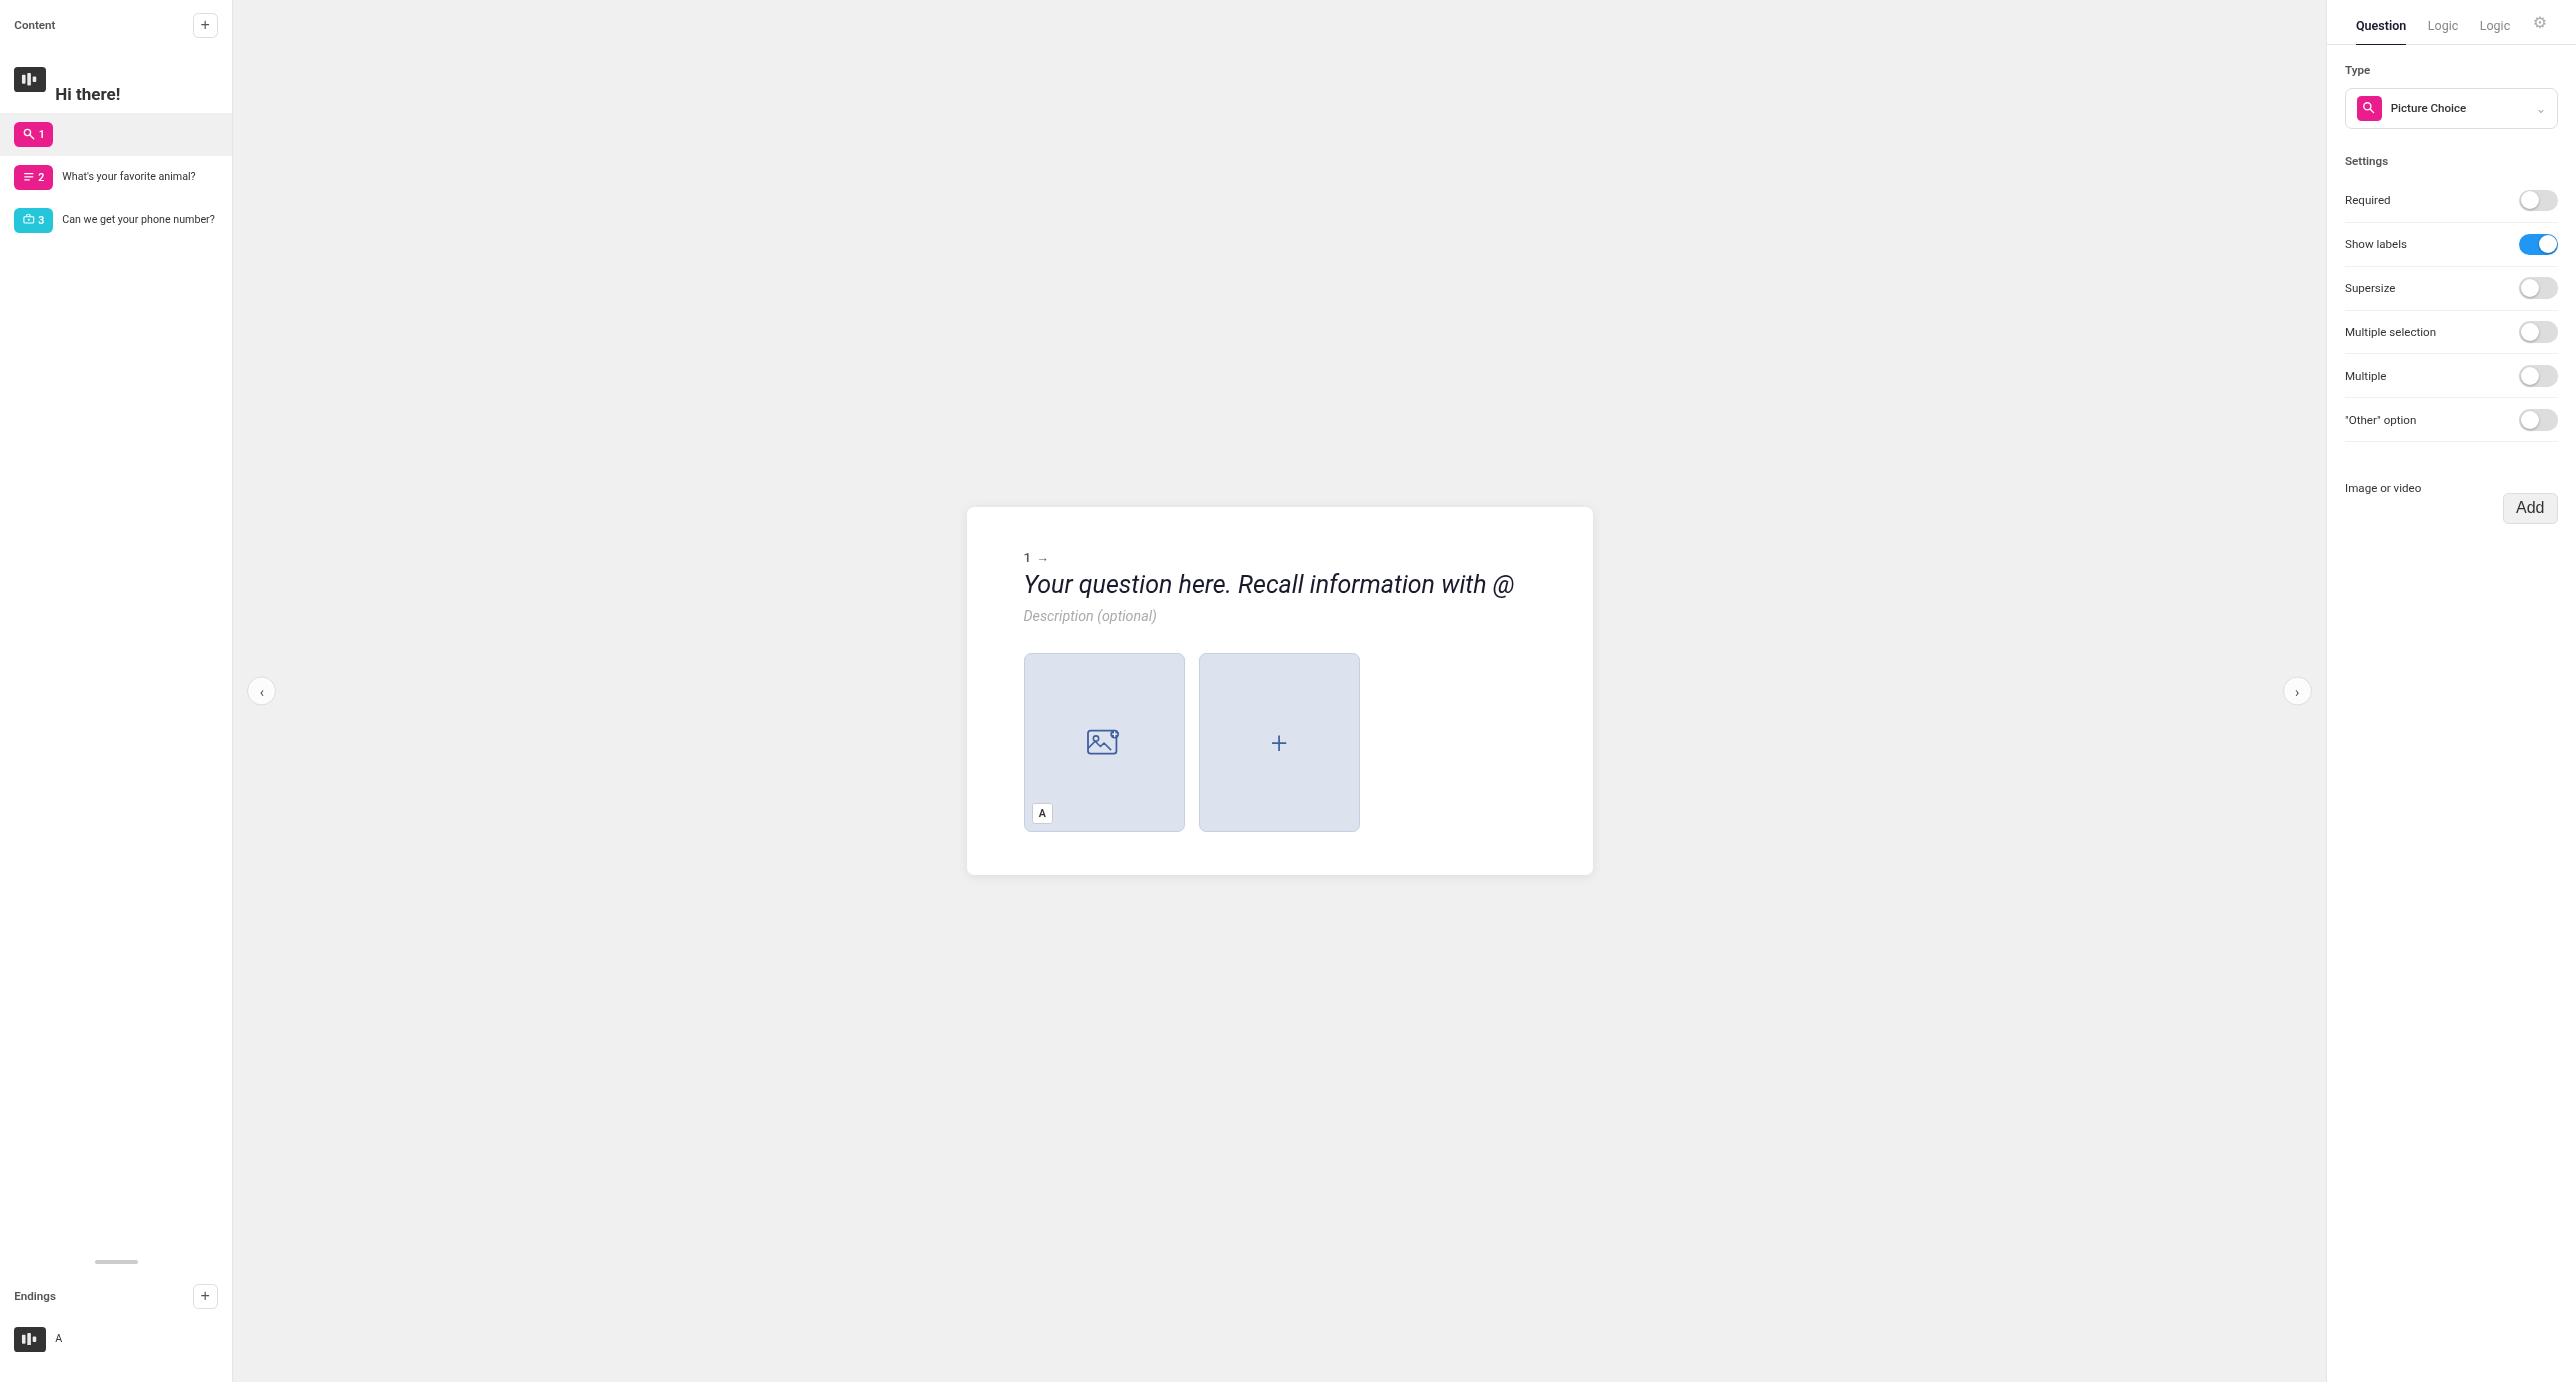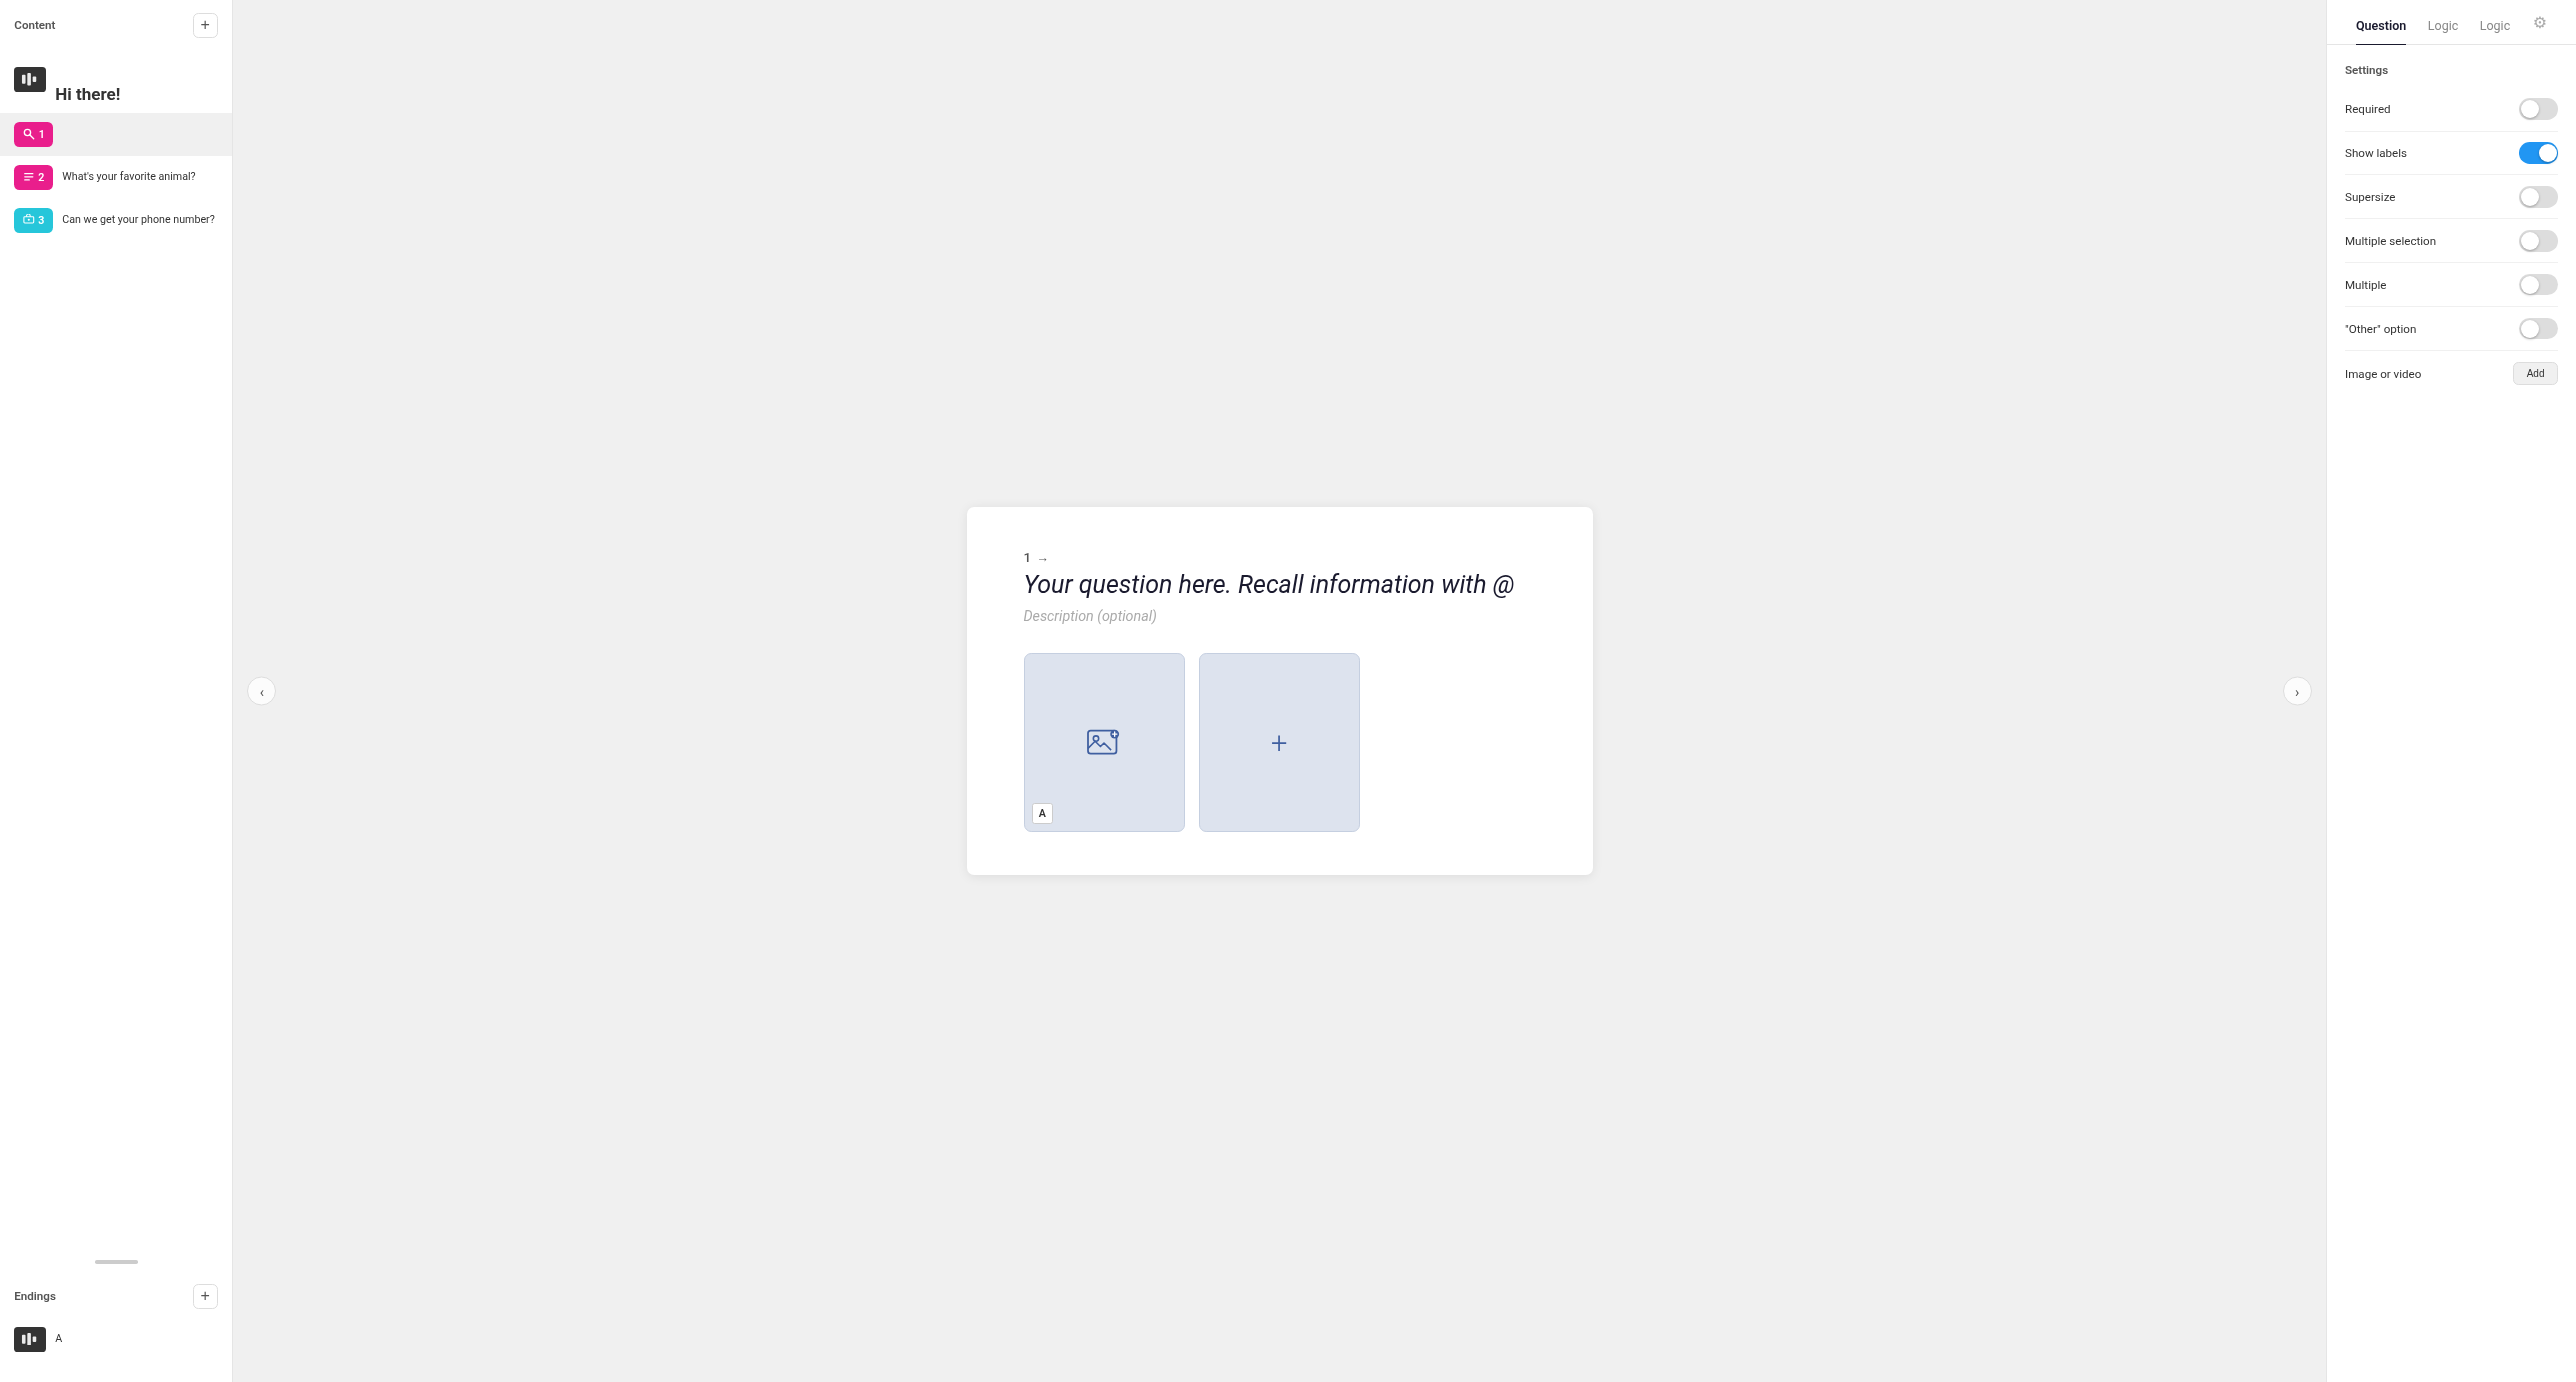--- a/index.html
+++ b/index.html
@@ -361,23 +361,24 @@
     }
     .toggle.off .toggle-knob { left: 1.8px; }
     .toggle.on .toggle-knob { left: 19.7px; }
 
     
     .add-image-btn {
       background: #f0f0f0;
       border: 0.9px solid #ddd;
       border-radius: 5.4px;
       padding: 5.4px 12.5px;
-      font-size: 10px;
+      font-size: 16px;
       cursor: pointer;
       color: #333;
+      margin-top: 40px;
     }
 
     
     .nav-arrow {
       position: absolute;
       top: 50%;
       transform: translateY(-50%);
       background: rgba(255,255,255,0.8);
       border: 0.9px solid #ddd;
       border-radius: 50%;
@@ -513,20 +514,33 @@
 
 <div class="right-panel">
 
   <div class="panel-tabs">
     <div class="panel-tab active">Question</div>
     <div class="panel-tab">Logic</div>
     <div class="panel-tab">Logic</div>
     <span class="panel-gear">⚙</span>
   </div>
 
+  <div class="panel-section">
+    <div class="panel-label">Type</div>
+    <div class="type-dropdown">
+      <div class="type-icon">
+        <svg width="14.3" height="14.3" viewBox="0 0 16 16" fill="none">
+          <circle cx="6" cy="6" r="4" stroke="#fff" stroke-width="1.5"></circle>
+          <path d="M9 9l4 4" stroke="#fff" stroke-width="1.5" stroke-linecap="round"></path>
+        </svg>
+      </div>
+      <span class="type-name">Picture Choice</span>
+      <span class="dropdown-arrow">⌄</span>
+    </div>
+  </div>
 
   <div class="panel-section">
     <div class="panel-label">Settings</div>
 
     <div class="settings-row">
       <span class="settings-row-label">Required</span>
       <div class="toggle off">
         <div class="toggle-knob"></div>
       </div>
     </div>

